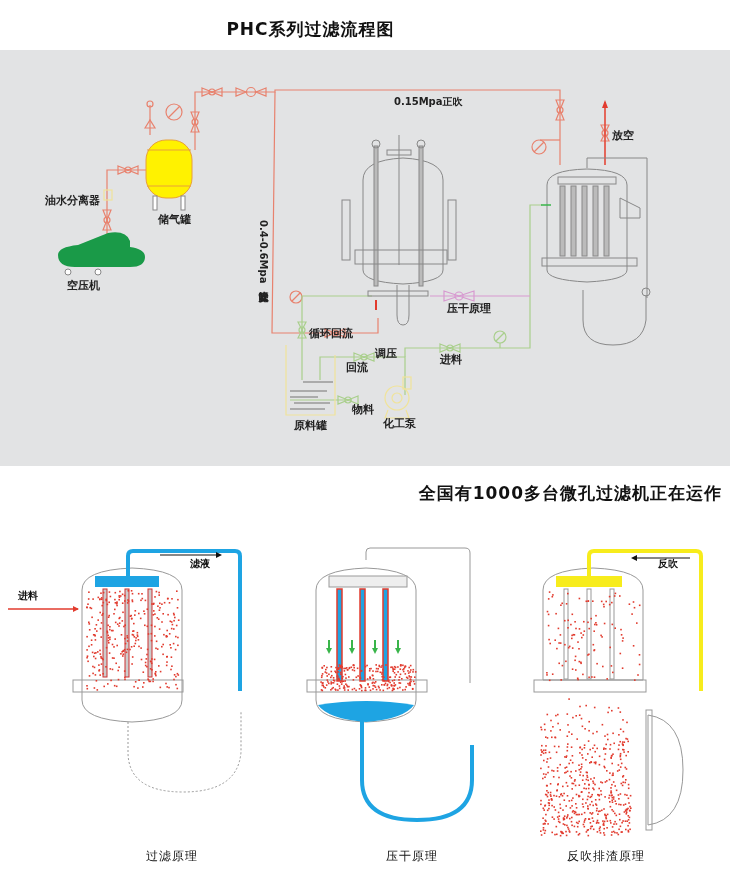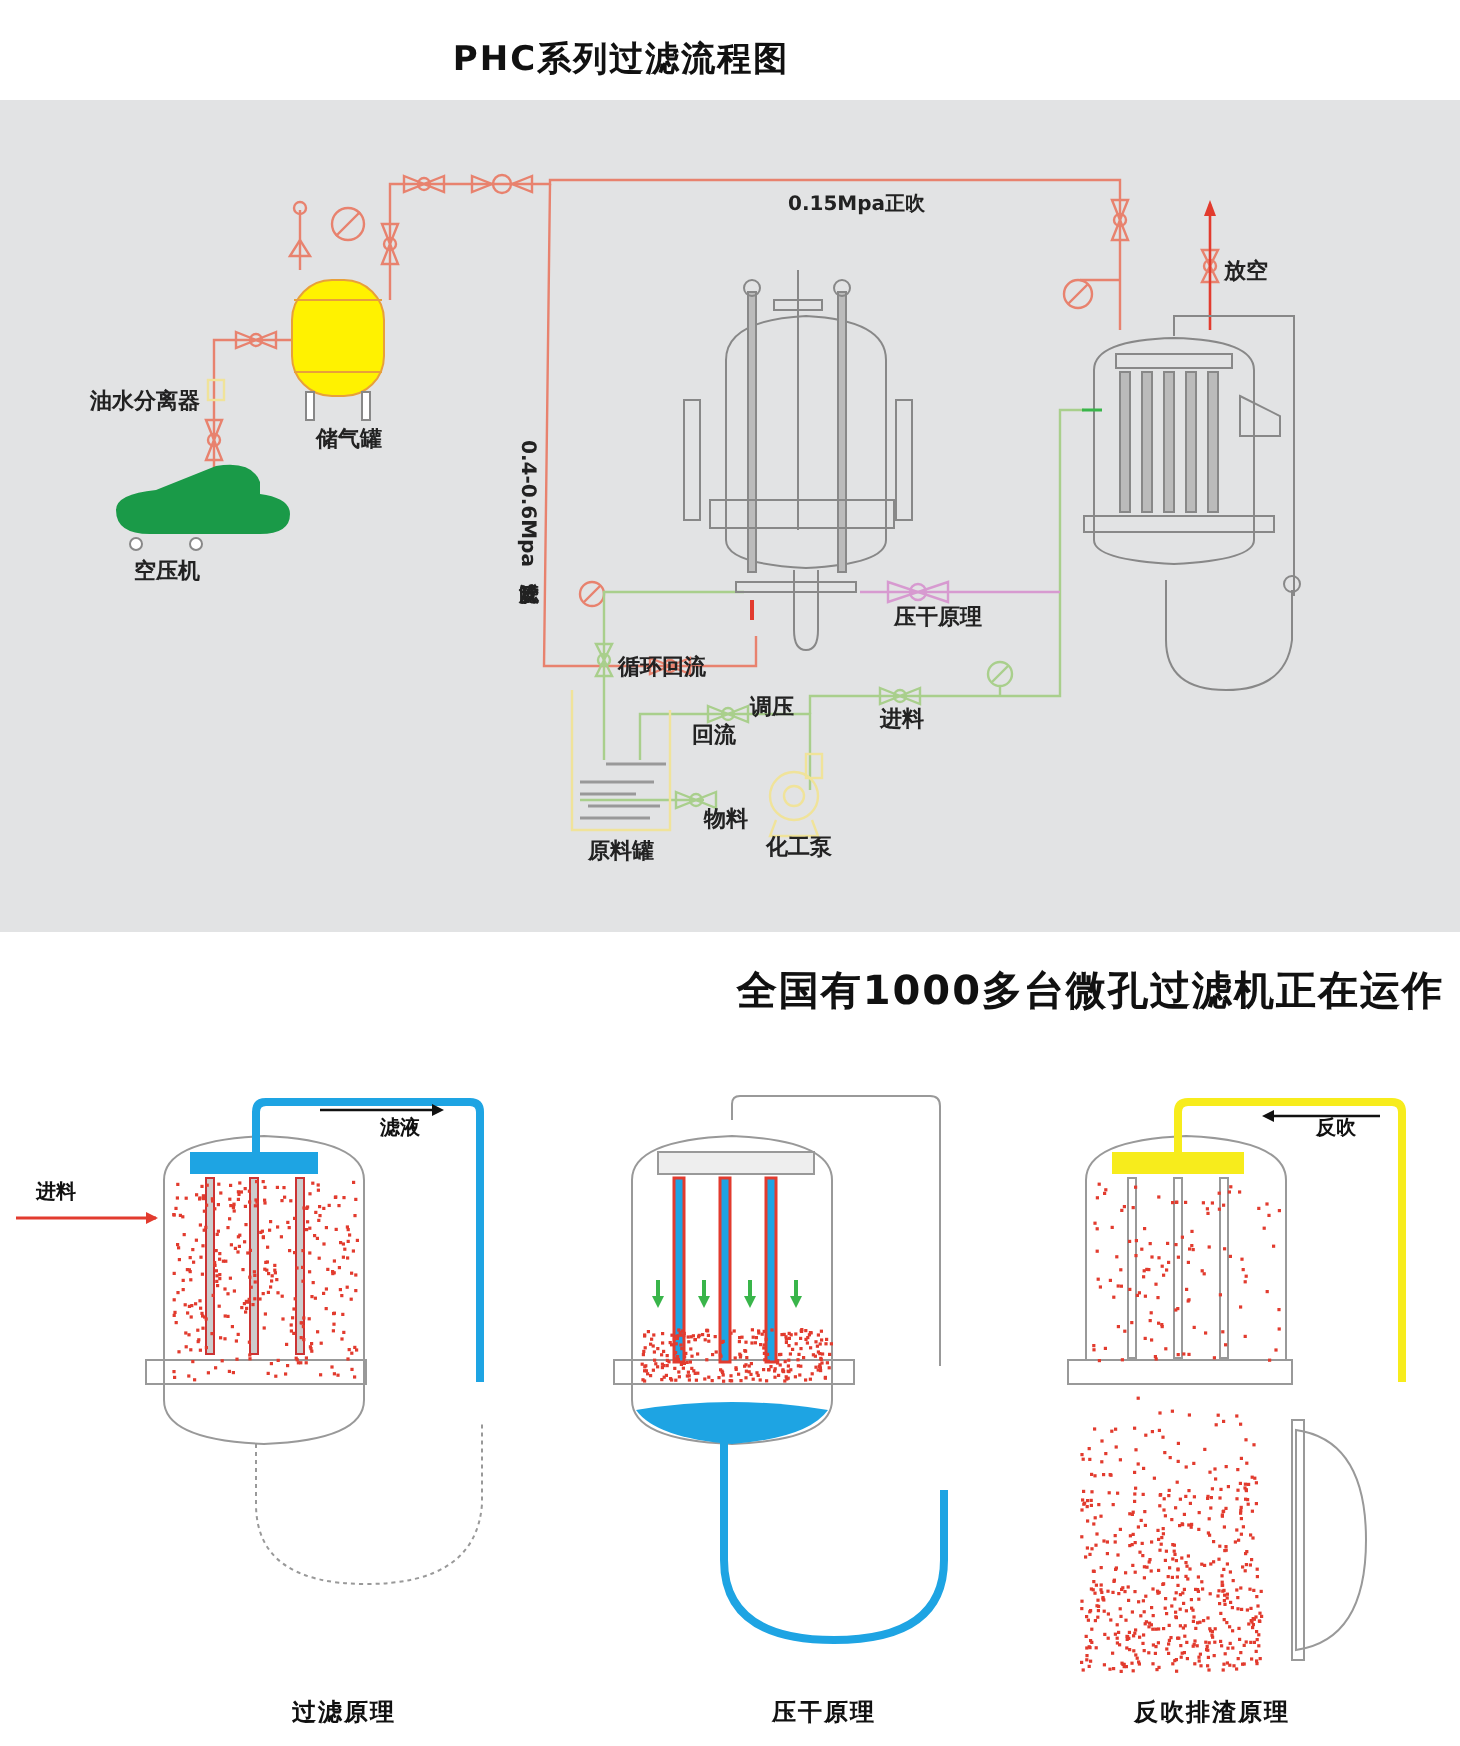--- a/index.html
+++ b/index.html
@@ -2,23 +2,23 @@
 <html><head>
 <meta charset="utf-8">
 <style>
   html, body { margin:0; padding:0; background:#ffffff; }
   body { width:730px; height:873px; position:relative; overflow:hidden; font-family:"DejaVu Sans", sans-serif; }
   .title { position:absolute; top:18px; left:0; width:621px; text-align:center; font-size:17px; font-weight:bold; color:#111; letter-spacing:1px; }
   .flow-panel { position:absolute; top:50px; left:0; width:730px; height:416px; background:#e2e3e4; }
   .flow-panel svg { position:absolute; left:0; top:0; }
   .lbl { position:absolute; font-size:11px; font-weight:bold; color:#222; white-space:nowrap;text-align:center; }
   .vlbl { position:absolute; font-size:10px; font-weight:bold; color:#222; writing-mode:vertical-rl; white-space:nowrap; }
-  .slogan { position:absolute; top:482px; right:8px; font-size:20px; font-weight:bold; color:#111; letter-spacing:1px;text-align:right; }
+  .slogan { position:absolute; top:482px; right:8px; font-size:17px; font-weight:bold; color:#111; letter-spacing:1px;text-align:right; }
   .principles svg { position:absolute; left:0; top:0; }
-  .cap { position:absolute; top:848px; font-size:12px; font-weight:bold; color:#111; letter-spacing:1px; }
+  .cap { position:absolute; top:848px; font-size:12px; font-weight:normal; color:#111; letter-spacing:1px; }
   .plbl { position:absolute; font-size:10px; font-weight:bold; color:#111; }
 </style>
 </head>
 <body>
 
 <div class="title">PHC系列过滤流程图</div>
 
 <div class="flow-panel">
   <svg width="730" height="416" viewBox="0 50 730 416">
     <g fill="none" stroke-width="1.2">

